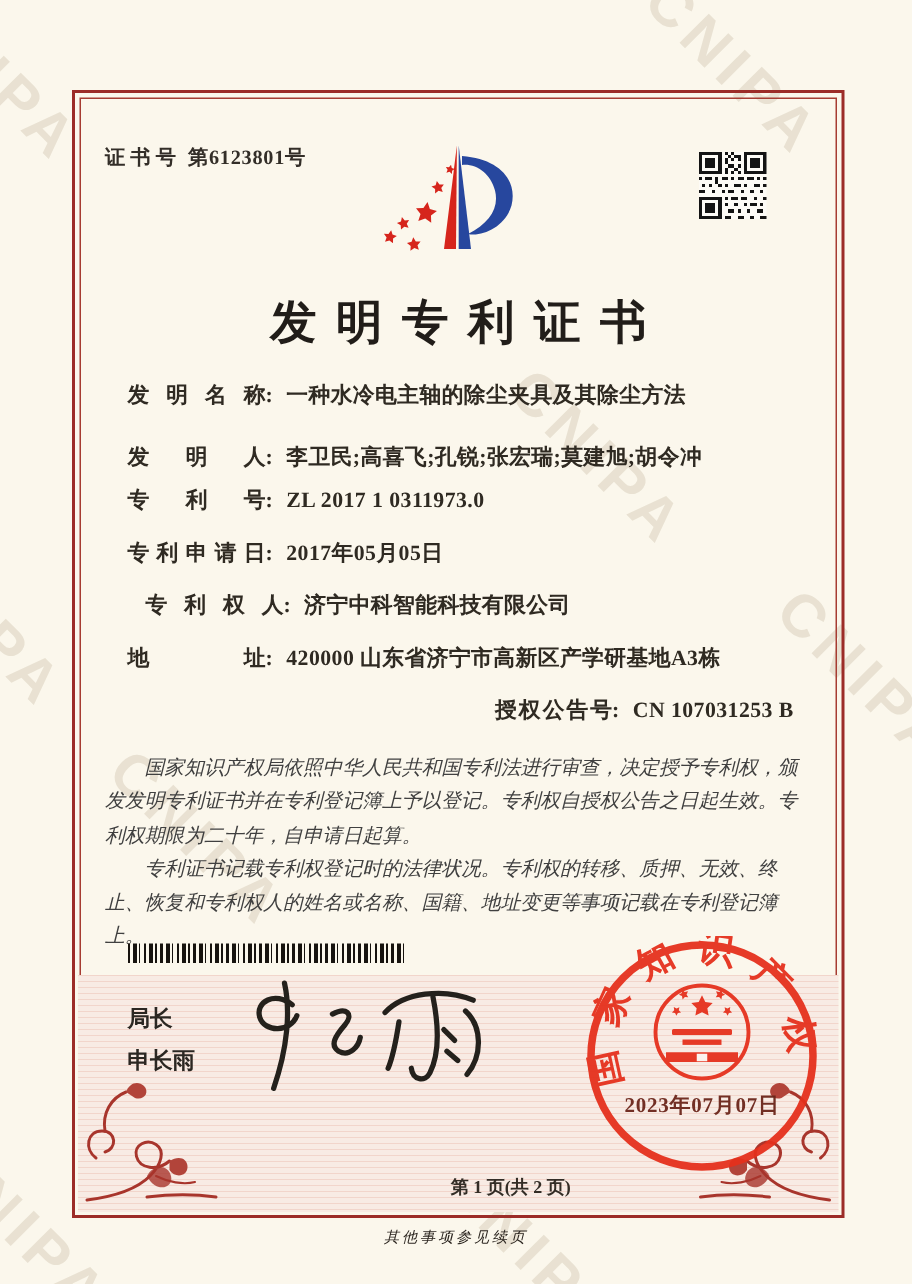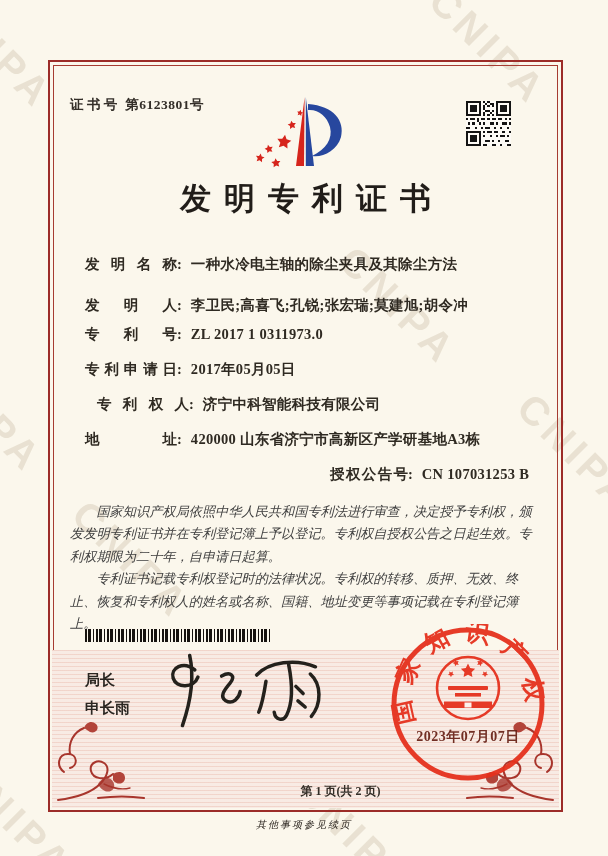--- a/index.html
+++ b/index.html
@@ -11,21 +11,21 @@
       transform:rotate(45deg);transform-origin:left top;white-space:nowrap;pointer-events:none;}
   
   .frame{position:absolute;left:48px;top:60px;width:515px;height:752px;
          border:2.5px solid #9c2c28;box-sizing:border-box;}
   .frame-inner{position:absolute;inset:3px;border:1px solid #a63c32;}
   
   .cert-no{position:absolute;left:70px;top:96px;font-size:13.5px;color:#332e28;font-weight:600;}
   .cert-no .num{margin-left:8px;letter-spacing:0.5px;}
   .qr{position:absolute;left:466px;top:101px;width:45px;height:45px;}
   .logo{position:absolute;left:242px;top:94px;width:120px;height:85px;}
-  .title{position:absolute;left:48px;top:178px;width:515px;text-align:center;
+  .title{position:absolute;left:48px;top:194px;width:515px;text-align:center;
          font-size:31px;font-weight:bold;letter-spacing:13px;padding-left:13px;
          box-sizing:border-box;color:#211d19;}
   
   .frow{position:absolute;left:85px;width:465px;font-size:14.5px;line-height:20px;color:#2f2a22;}
   .flabel{display:inline-block;width:92px;text-align:justify;text-align-last:justify;
           font-weight:600;vertical-align:top;}
   .fcolon{font-weight:600;margin-right:9px;}
   .fval{font-weight:600;letter-spacing:0.3px;}
   .fgroup2{position:absolute;left:245px;top:0;}
   .fgroup2 .flabel{width:78px;}

